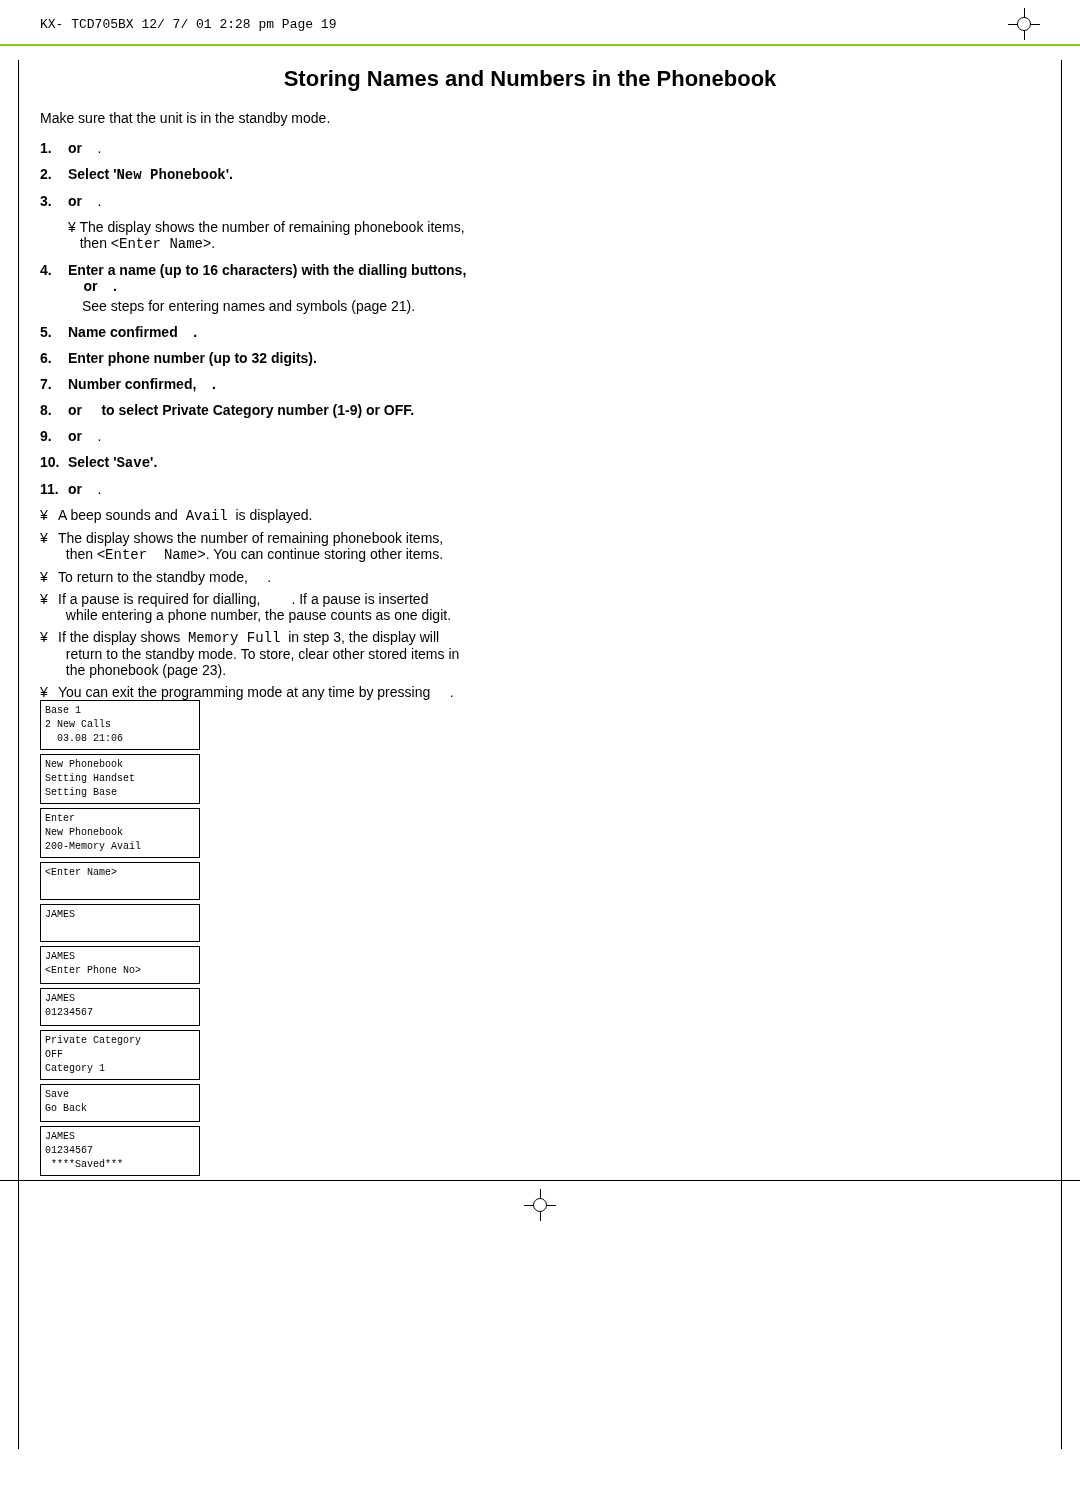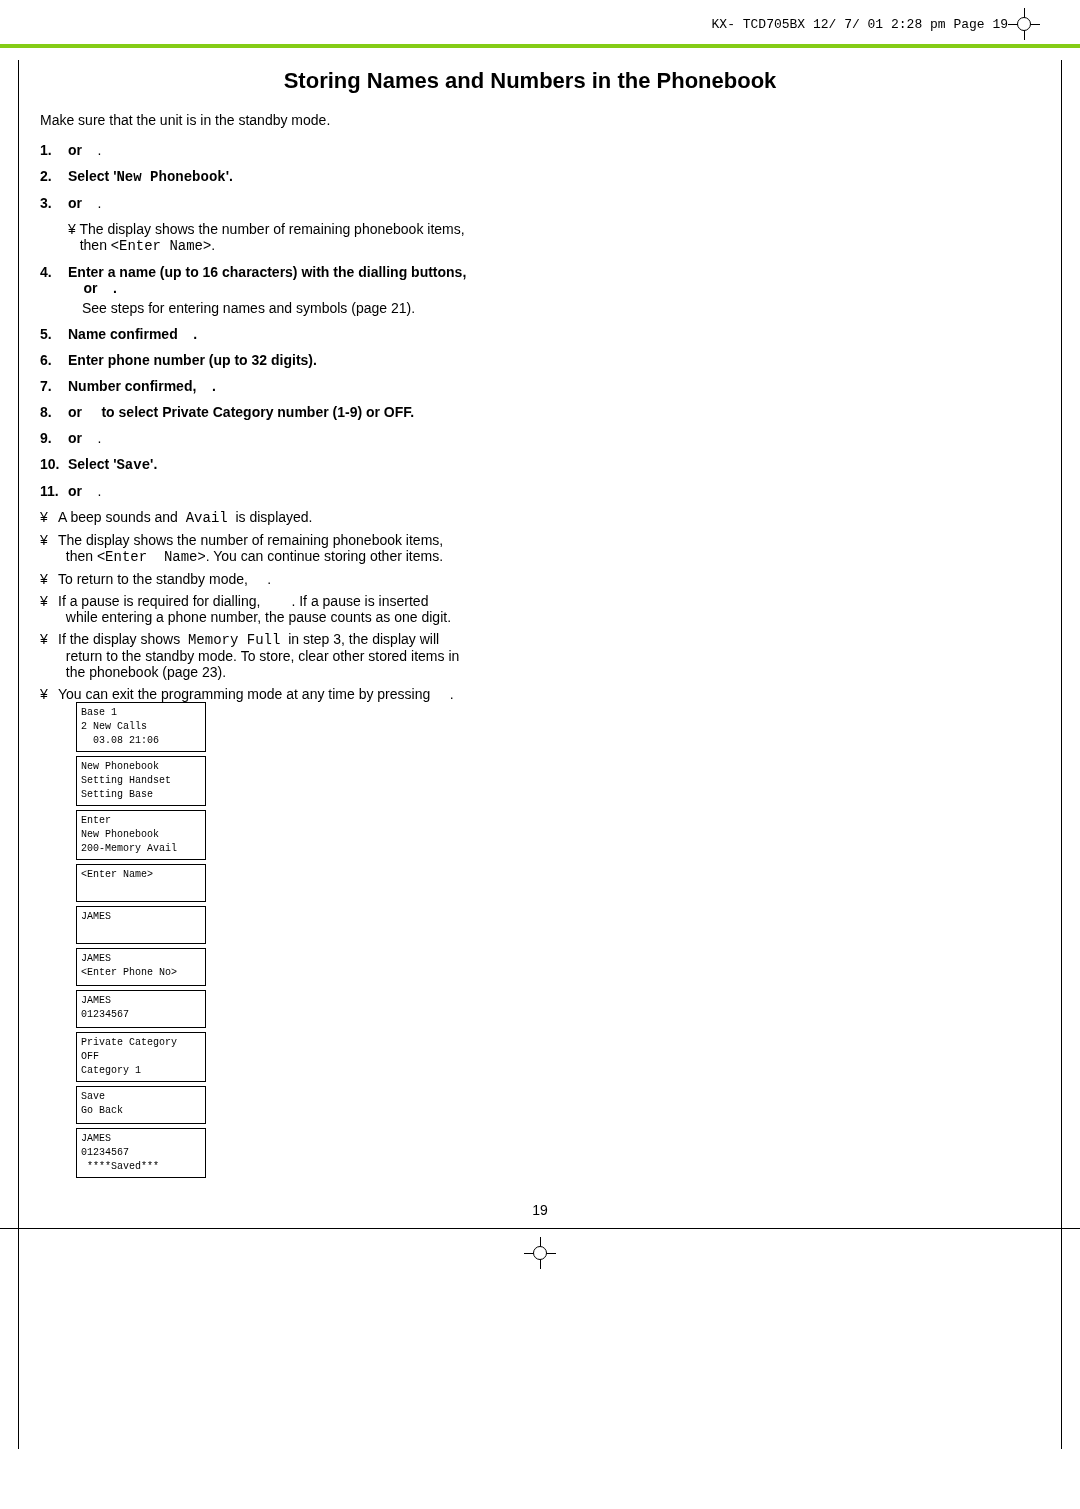--- a/index.html
+++ b/index.html
@@ -17,47 +17,46 @@
       width: 1080px;
       min-height: 1509px;
       background: #fff;
       position: relative;
       padding: 0;
     }
 
     
     .header-bar {
       display: flex;
-      justify-content: flex-end;
+      justify-content: space-between;
       align-items: center;
       padding: 8px 40px 4px 40px;
-      border-bottom: 4px solid #84cc16;
+      border-bottom: 2px solid #84cc16;
     }
 
     .header-left {
       font-family: 'Courier New', Courier, monospace;
       font-size: 13px;
     }
 
     
     .main-content {
       display: flex;
       padding: 20px 40px 0 40px;
       flex-direction: column;
     }
 
     .left-column {
       flex: 1;
       padding-right: 20px;
     }
 
     .right-column {
-      width: 130px;
+      width: 160px;
       flex-shrink: 0;
-      margin-left: 36px;
     }
 
     
     .page-title {
       font-size: 22px;
       font-weight: bold;
       text-align: center;
       margin-bottom: 18px;
       font-family: Arial, Helvetica, sans-serif;
     }
@@ -361,23 +360,20 @@
       </div>
 
       <div class="lcd-screen">
         <span>JAMES<br>01234567<br>&nbsp;****Saved***</span>
       </div>
 
     </div>
 
   </div>
 
-  <div class="page-footer">
-    <span>19</span>
-  </div>
 
   <div class="bottom-section">
     <div class="crosshair-container">
       <div class="h-line"></div>
       <div class="v-line"></div>
       <div class="crosshair-circle"></div>
     </div>
   </div>
 
 </div>

